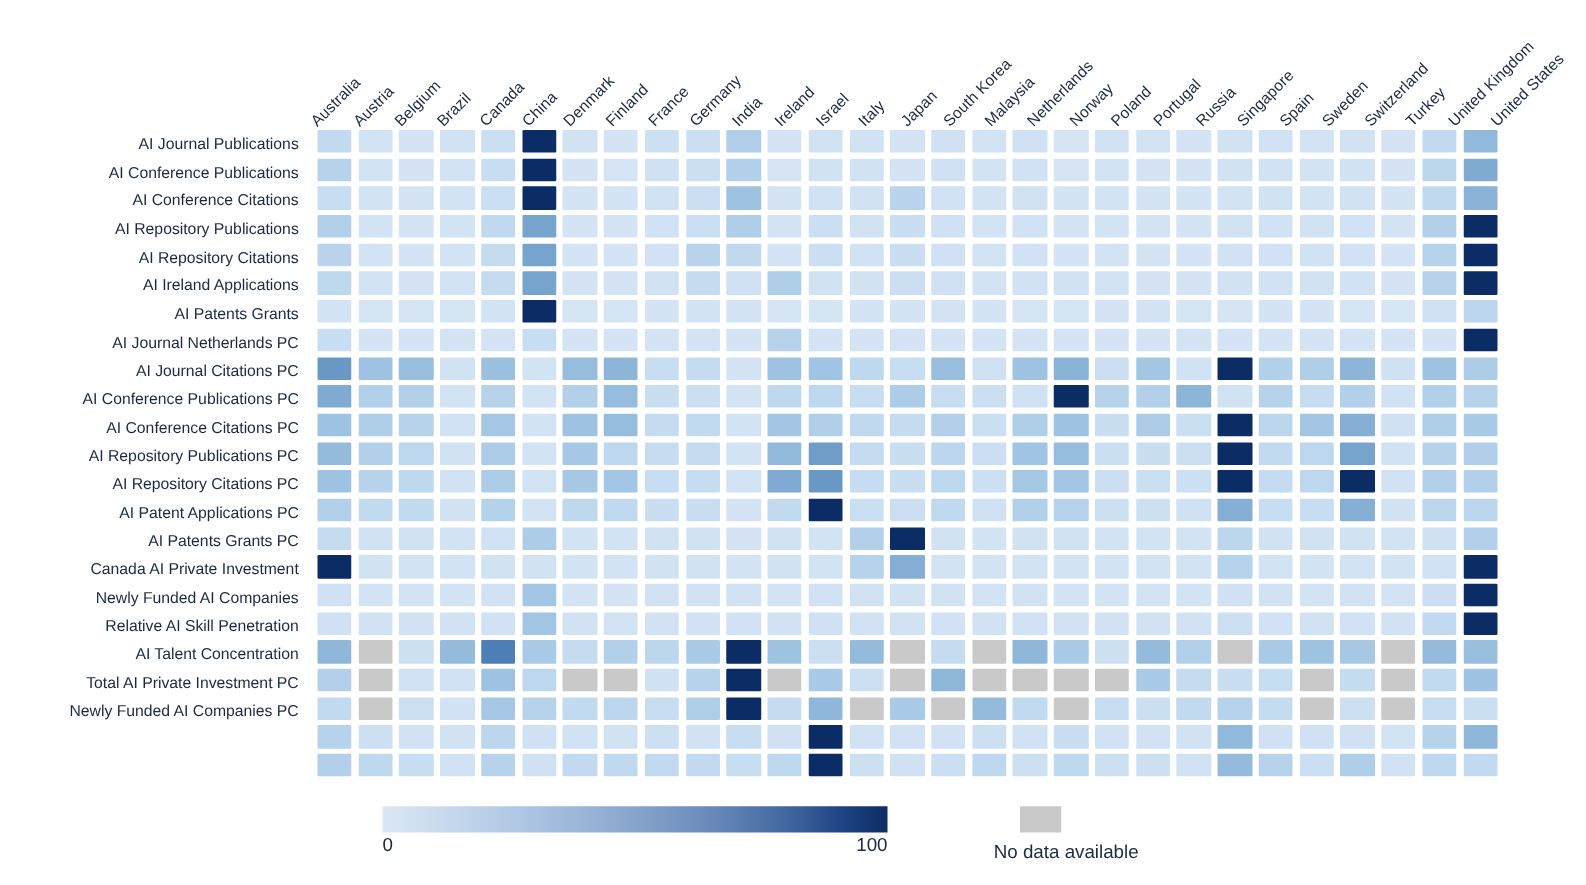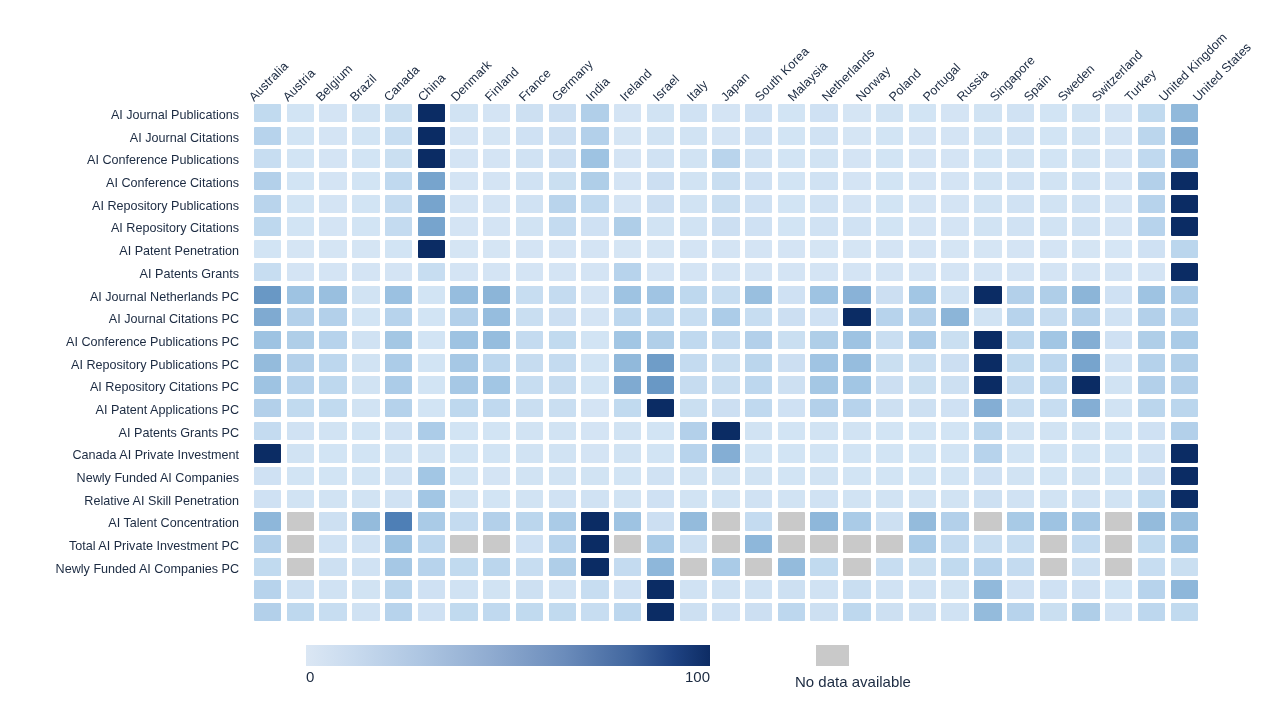--- a/index.html
+++ b/index.html
@@ -173,30 +173,30 @@
       <div class="col-label" style="left: 1031.1px;">Spain</div>
       <div class="col-label" style="left: 1064.8px;">Sweden</div>
       <div class="col-label" style="left: 1098.5px;">Switzerland</div>
       <div class="col-label" style="left: 1132.2px;">Turkey</div>
       <div class="col-label" style="left: 1165.9px;">United Kingdom</div>
       <div class="col-label" style="left: 1199.6px;">United States</div>
     </div>
 
   <div id="row-labels">
       <div class="row-label">AI Journal Publications</div>
-      <div class="row-label">AI Journal Citations</div>
       <div class="row-label">AI Conference Publications</div>
       <div class="row-label">AI Conference Citations</div>
       <div class="row-label">AI Repository Publications</div>
       <div class="row-label">AI Repository Citations</div>
-      <div class="row-label">AI Patent Penetration</div>
+      <div class="row-label">AI Ireland Applications</div>
       <div class="row-label">AI Patents Grants</div>
       <div class="row-label">AI Journal Netherlands PC</div>
       <div class="row-label">AI Journal Citations PC</div>
       <div class="row-label">AI Conference Publications PC</div>
+      <div class="row-label">AI Conference Citations PC</div>
       <div class="row-label">AI Repository Publications PC</div>
       <div class="row-label">AI Repository Citations PC</div>
       <div class="row-label">AI Patent Applications PC</div>
       <div class="row-label">AI Patents Grants PC</div>
       <div class="row-label">Canada AI Private Investment</div>
       <div class="row-label">Newly Funded AI Companies</div>
       <div class="row-label">Relative AI Skill Penetration</div>
       <div class="row-label">AI Talent Concentration</div>
       <div class="row-label">Total AI Private Investment PC</div>
       <div class="row-label">Newly Funded AI Companies PC</div>

